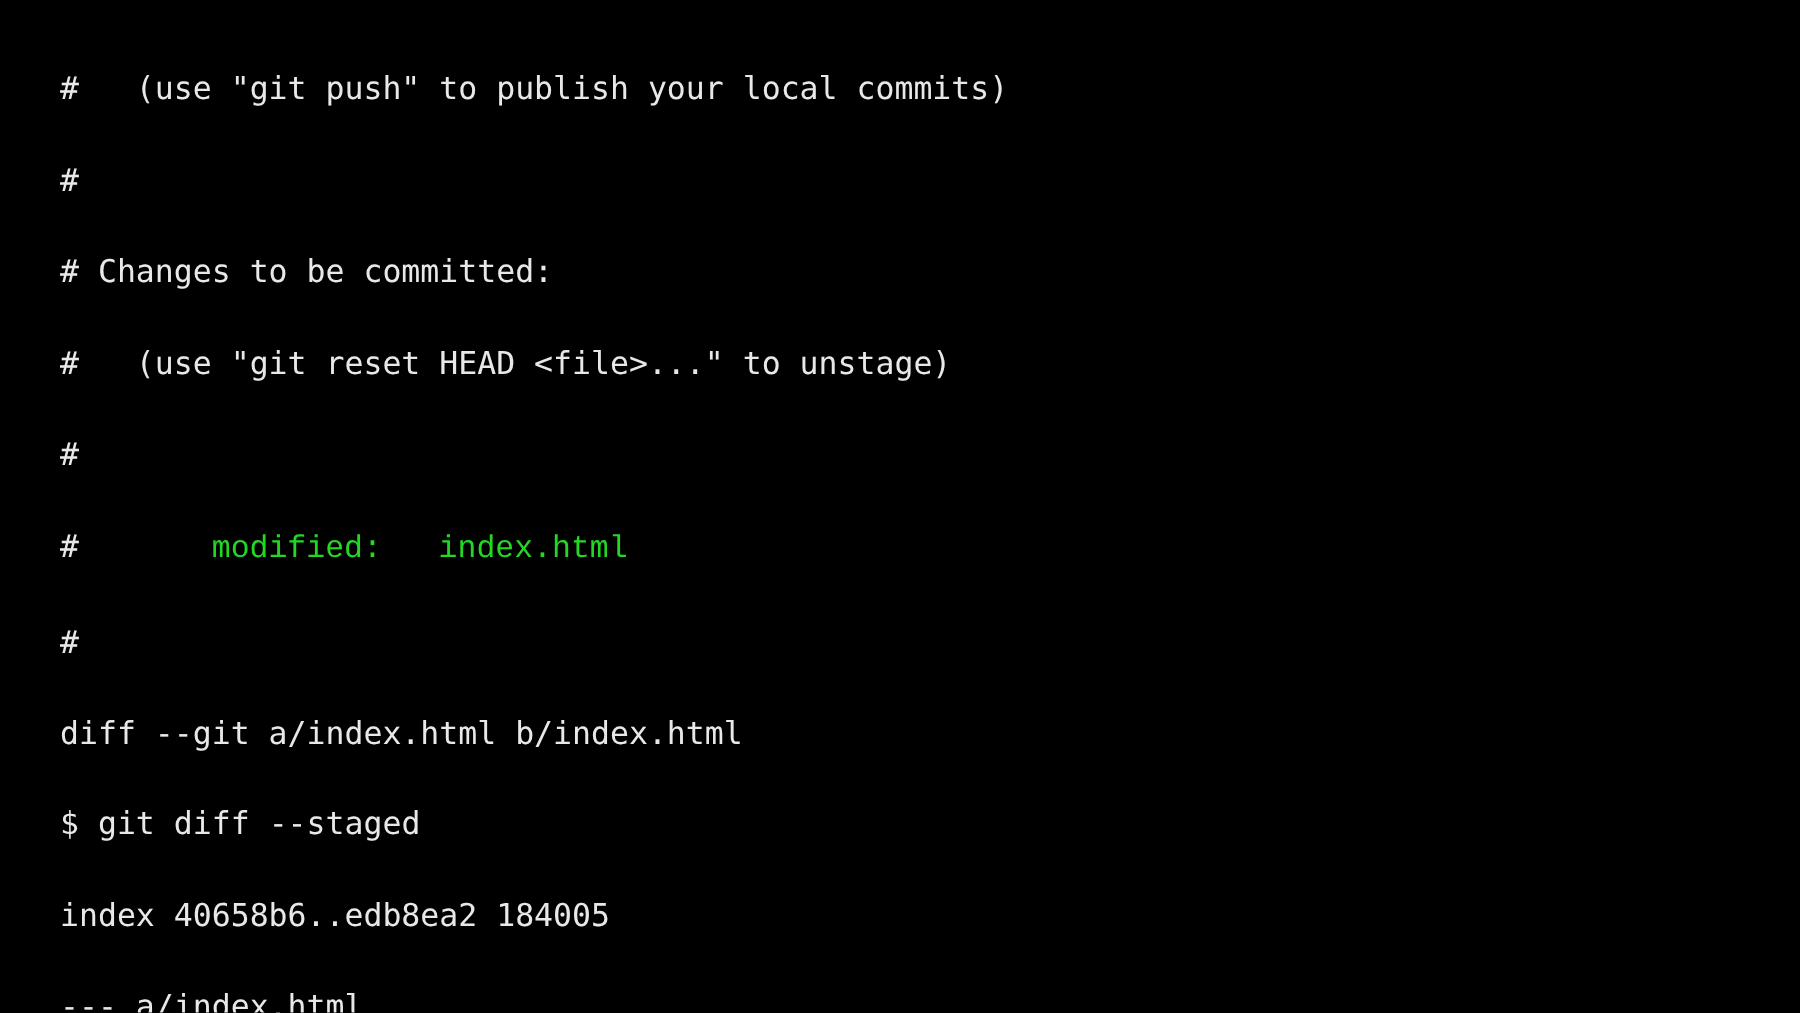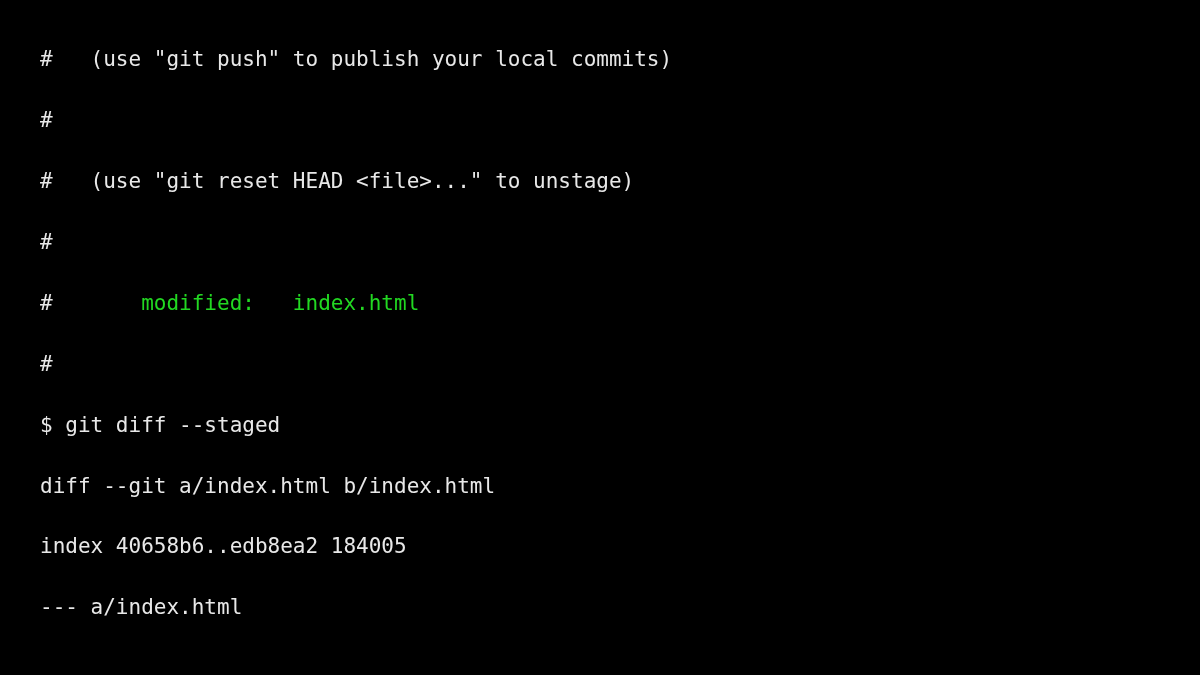--- a/index.html
+++ b/index.html
@@ -18,34 +18,35 @@
       height: 675px;
       overflow: hidden;
     }
     .terminal {
       white-space: pre;
     }
     .line {
       display: block;
     }
     .white { color: #e8e8e8; }
-    .green { color: #22d822; }
+    .green { color: #22d822; font-family: Liberation Mono, monospace; }
   </style>
 </head>
 <body>
 
 <div class="terminal">
 <span class="line white">#   (use "git push" to publish your local commits)</span>
 <span class="line white">#</span>
+<span class="line white"># Changes to be committed:</span>
 <span class="line white">#   (use "git reset HEAD &lt;file&gt;..." to unstage)</span>
 <span class="line white">#</span>
 <span class="line"><span class="white">#       </span><span class="green">modified:   index.html</span></span>
 <span class="line white">#</span>
+<span class="line white">diff --git a/index.html b/index.html</span>
 <span class="line"><span class="white">$ </span><span class="white">git diff --staged</span></span>
-<span class="line white">diff --git a/index.html b/index.html</span>
 <span class="line white">index 40658b6..edb8ea2 184005</span>
 <span class="line white">--- a/index.html</span>
 
 
 
 
 
 
 
 

